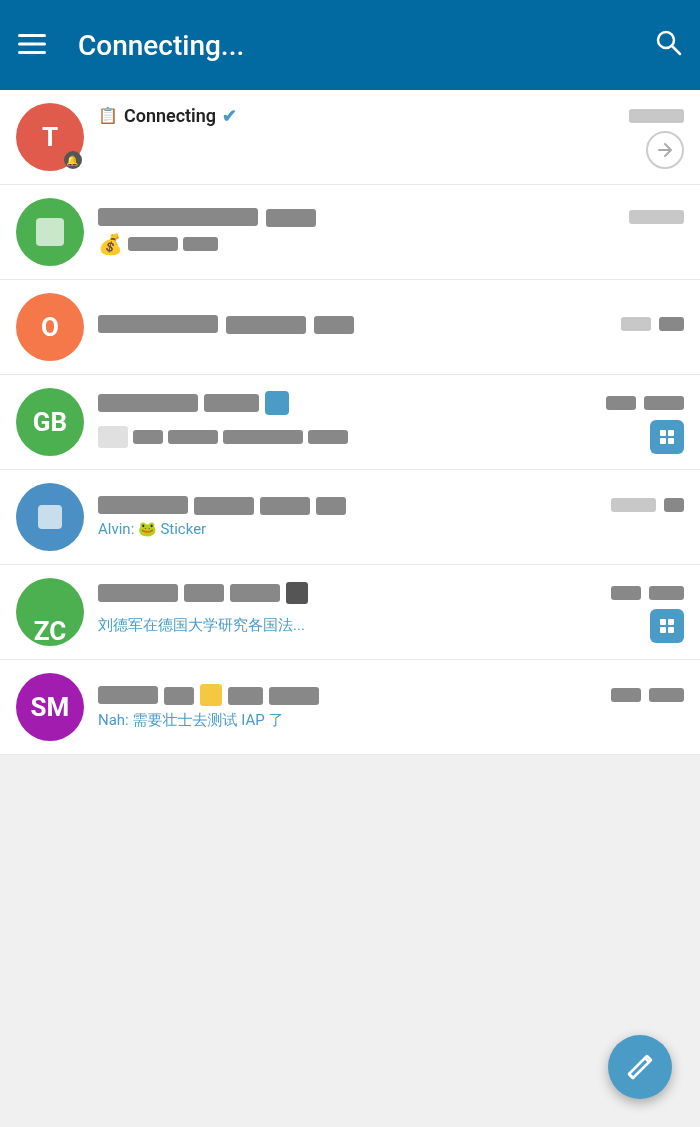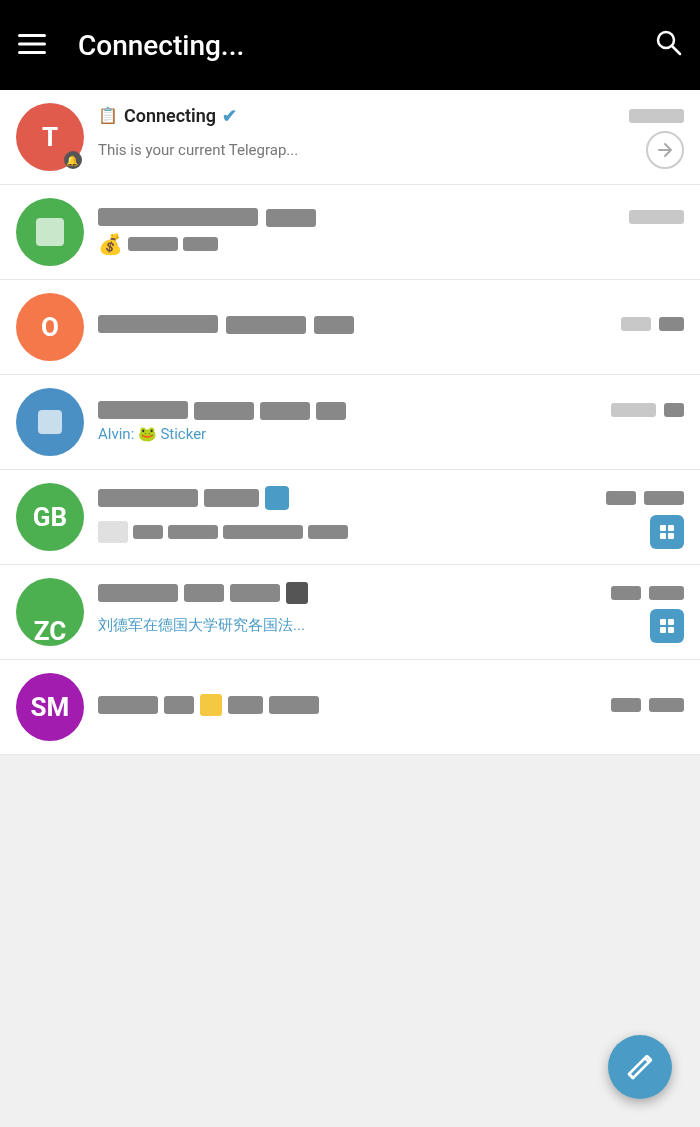--- a/index.html
+++ b/index.html
@@ -7,21 +7,21 @@
       width: 700px;
       min-height: 1127px;
       font-family: 'Roboto', Arial, sans-serif;
       background: #f0f0f0;
       position: relative;
       overflow-x: hidden;
     }
 
     
     .top-bar {
-      background: #000000;
+      background: #0369a1;
       height: 90px;
       display: flex;
       align-items: center;
       padding: 4px 18px;
       position: relative;
     }
     .top-bar .menu-icon {
       color: white;
       font-size: 26px;
       cursor: pointer;
@@ -242,21 +242,20 @@
             <span style="font-size:16px;">📋</span>
             <span>Connecting</span>
             <span class="verified">✔</span>
           </span>
         </div>
         <div class="chat-header-right">
           <div class="time-blurred"></div>
         </div>
       </div>
       <div class="preview-row">
-        <span class="chat-preview">This is your current Telegrap...</span>
         <div class="arrow-btn" style="margin-left:auto;flex-shrink:0;">
           <svg width="18" height="18" viewBox="0 0 18 18" fill="none">
             <path d="M9 3L15 9L9 15M15 9H3" stroke="#aaa" stroke-width="2" stroke-linecap="round" stroke-linejoin="round"></path>
           </svg>
         </div>
       </div>
     </div>
   </div>
 
   <div class="chat-item">
@@ -295,49 +294,20 @@
             <span class="blurred-name" style="width:80px;"></span>
           </span>
           <span style="margin-left:8px;">
             <span class="blurred-name" style="width:40px;"></span>
           </span>
         </div>
         <div class="chat-header-right">
           <div class="time-blurred" style="width:30px;"></div>
           <span class="blurred-name" style="width:25px;height:14px;"></span>
         </div>
-      </div>
-    </div>
-  </div>
-
-  <div class="chat-item">
-    <div class="avatar blue-dark" style="background:#4a90c4;position:relative;">
-      <div style="width:24px;height:24px;background:#fff;border-radius:4px;opacity:0.7;"></div>
-    </div>
-    <div class="chat-content">
-      <div class="chat-header">
-        <div class="chat-header-left">
-          <span class="blurred-name" style="width:90px;"></span>
-          <span style="margin-left:6px;">
-            <span class="blurred-name" style="width:60px;"></span>
-          </span>
-          <span style="margin-left:6px;">
-            <span class="blurred-name" style="width:50px;"></span>
-          </span>
-          <span style="margin-left:6px;">
-            <span class="blurred-name" style="width:30px;"></span>
-          </span>
-        </div>
-        <div class="chat-header-right">
-          <div class="time-blurred" style="width:45px;"></div>
-          <span class="blurred-name" style="width:20px;height:14px;"></span>
-        </div>
-      </div>
-      <div class="preview-row">
-        <span class="chat-preview highlight">Alvin: 🐸 Sticker</span>
       </div>
     </div>
   </div>
 
   <div class="chat-item">
     <div class="avatar green2">
       <span>GB</span>
     </div>
     <div class="chat-content">
       <div class="chat-header">
@@ -367,20 +337,49 @@
               <rect x="11" y="3" width="6" height="6" rx="1" fill="white"></rect>
               <rect x="3" y="11" width="6" height="6" rx="1" fill="white"></rect>
               <rect x="11" y="11" width="6" height="6" rx="1" fill="white"></rect>
             </svg>
         </div>
       </div>
     </div>
   </div>
 
   <div class="chat-item">
+    <div class="avatar blue-dark" style="background:#4a90c4;position:relative;">
+      <div style="width:24px;height:24px;background:#fff;border-radius:4px;opacity:0.7;"></div>
+    </div>
+    <div class="chat-content">
+      <div class="chat-header">
+        <div class="chat-header-left">
+          <span class="blurred-name" style="width:90px;"></span>
+          <span style="margin-left:6px;">
+            <span class="blurred-name" style="width:60px;"></span>
+          </span>
+          <span style="margin-left:6px;">
+            <span class="blurred-name" style="width:50px;"></span>
+          </span>
+          <span style="margin-left:6px;">
+            <span class="blurred-name" style="width:30px;"></span>
+          </span>
+        </div>
+        <div class="chat-header-right">
+          <div class="time-blurred" style="width:45px;"></div>
+          <span class="blurred-name" style="width:20px;height:14px;"></span>
+        </div>
+      </div>
+      <div class="preview-row">
+        <span class="chat-preview highlight">Alvin: 🐸 Sticker</span>
+      </div>
+    </div>
+  </div>
+
+  <div class="chat-item">
     <div class="avatar green3">
       <span>ZC</span>
     </div>
     <div class="chat-content">
       <div class="chat-header">
         <div class="chat-header-left">
           <span class="blurred-name" style="width:80px;"></span>
           <span style="margin-left:6px;">
             <span class="blurred-name" style="width:40px;"></span>
           </span>
@@ -429,20 +428,23 @@
           </span>
           <span style="margin-left:6px;">
             <span class="blurred-name" style="width:50px;"></span>
           </span>
         </div>
         <div class="chat-header-right">
           <span class="blurred-name" style="width:30px;height:14px;"></span>
           <span class="blurred-name" style="width:35px;height:14px;"></span>
         </div>
       </div>
+      <div class="preview-row">
+        <span class="chat-preview highlight">Nah: 需要壮士去测试 IAP 了</span>
+      </div>
     </div>
   </div>
 
 </div>
 
 <div class="fab">
   <svg width="30" height="30" viewBox="0 0 30 30" fill="none">
     <path d="M4 22L8 26L26 8L22 4L4 22Z" stroke="white" stroke-width="2.5" stroke-linejoin="round" fill="none"></path>
     <path d="M4 22L8 26" stroke="white" stroke-width="2.5" stroke-linecap="round"></path>
     <path d="M20 6L24 10" stroke="white" stroke-width="2.5" stroke-linecap="round"></path>

